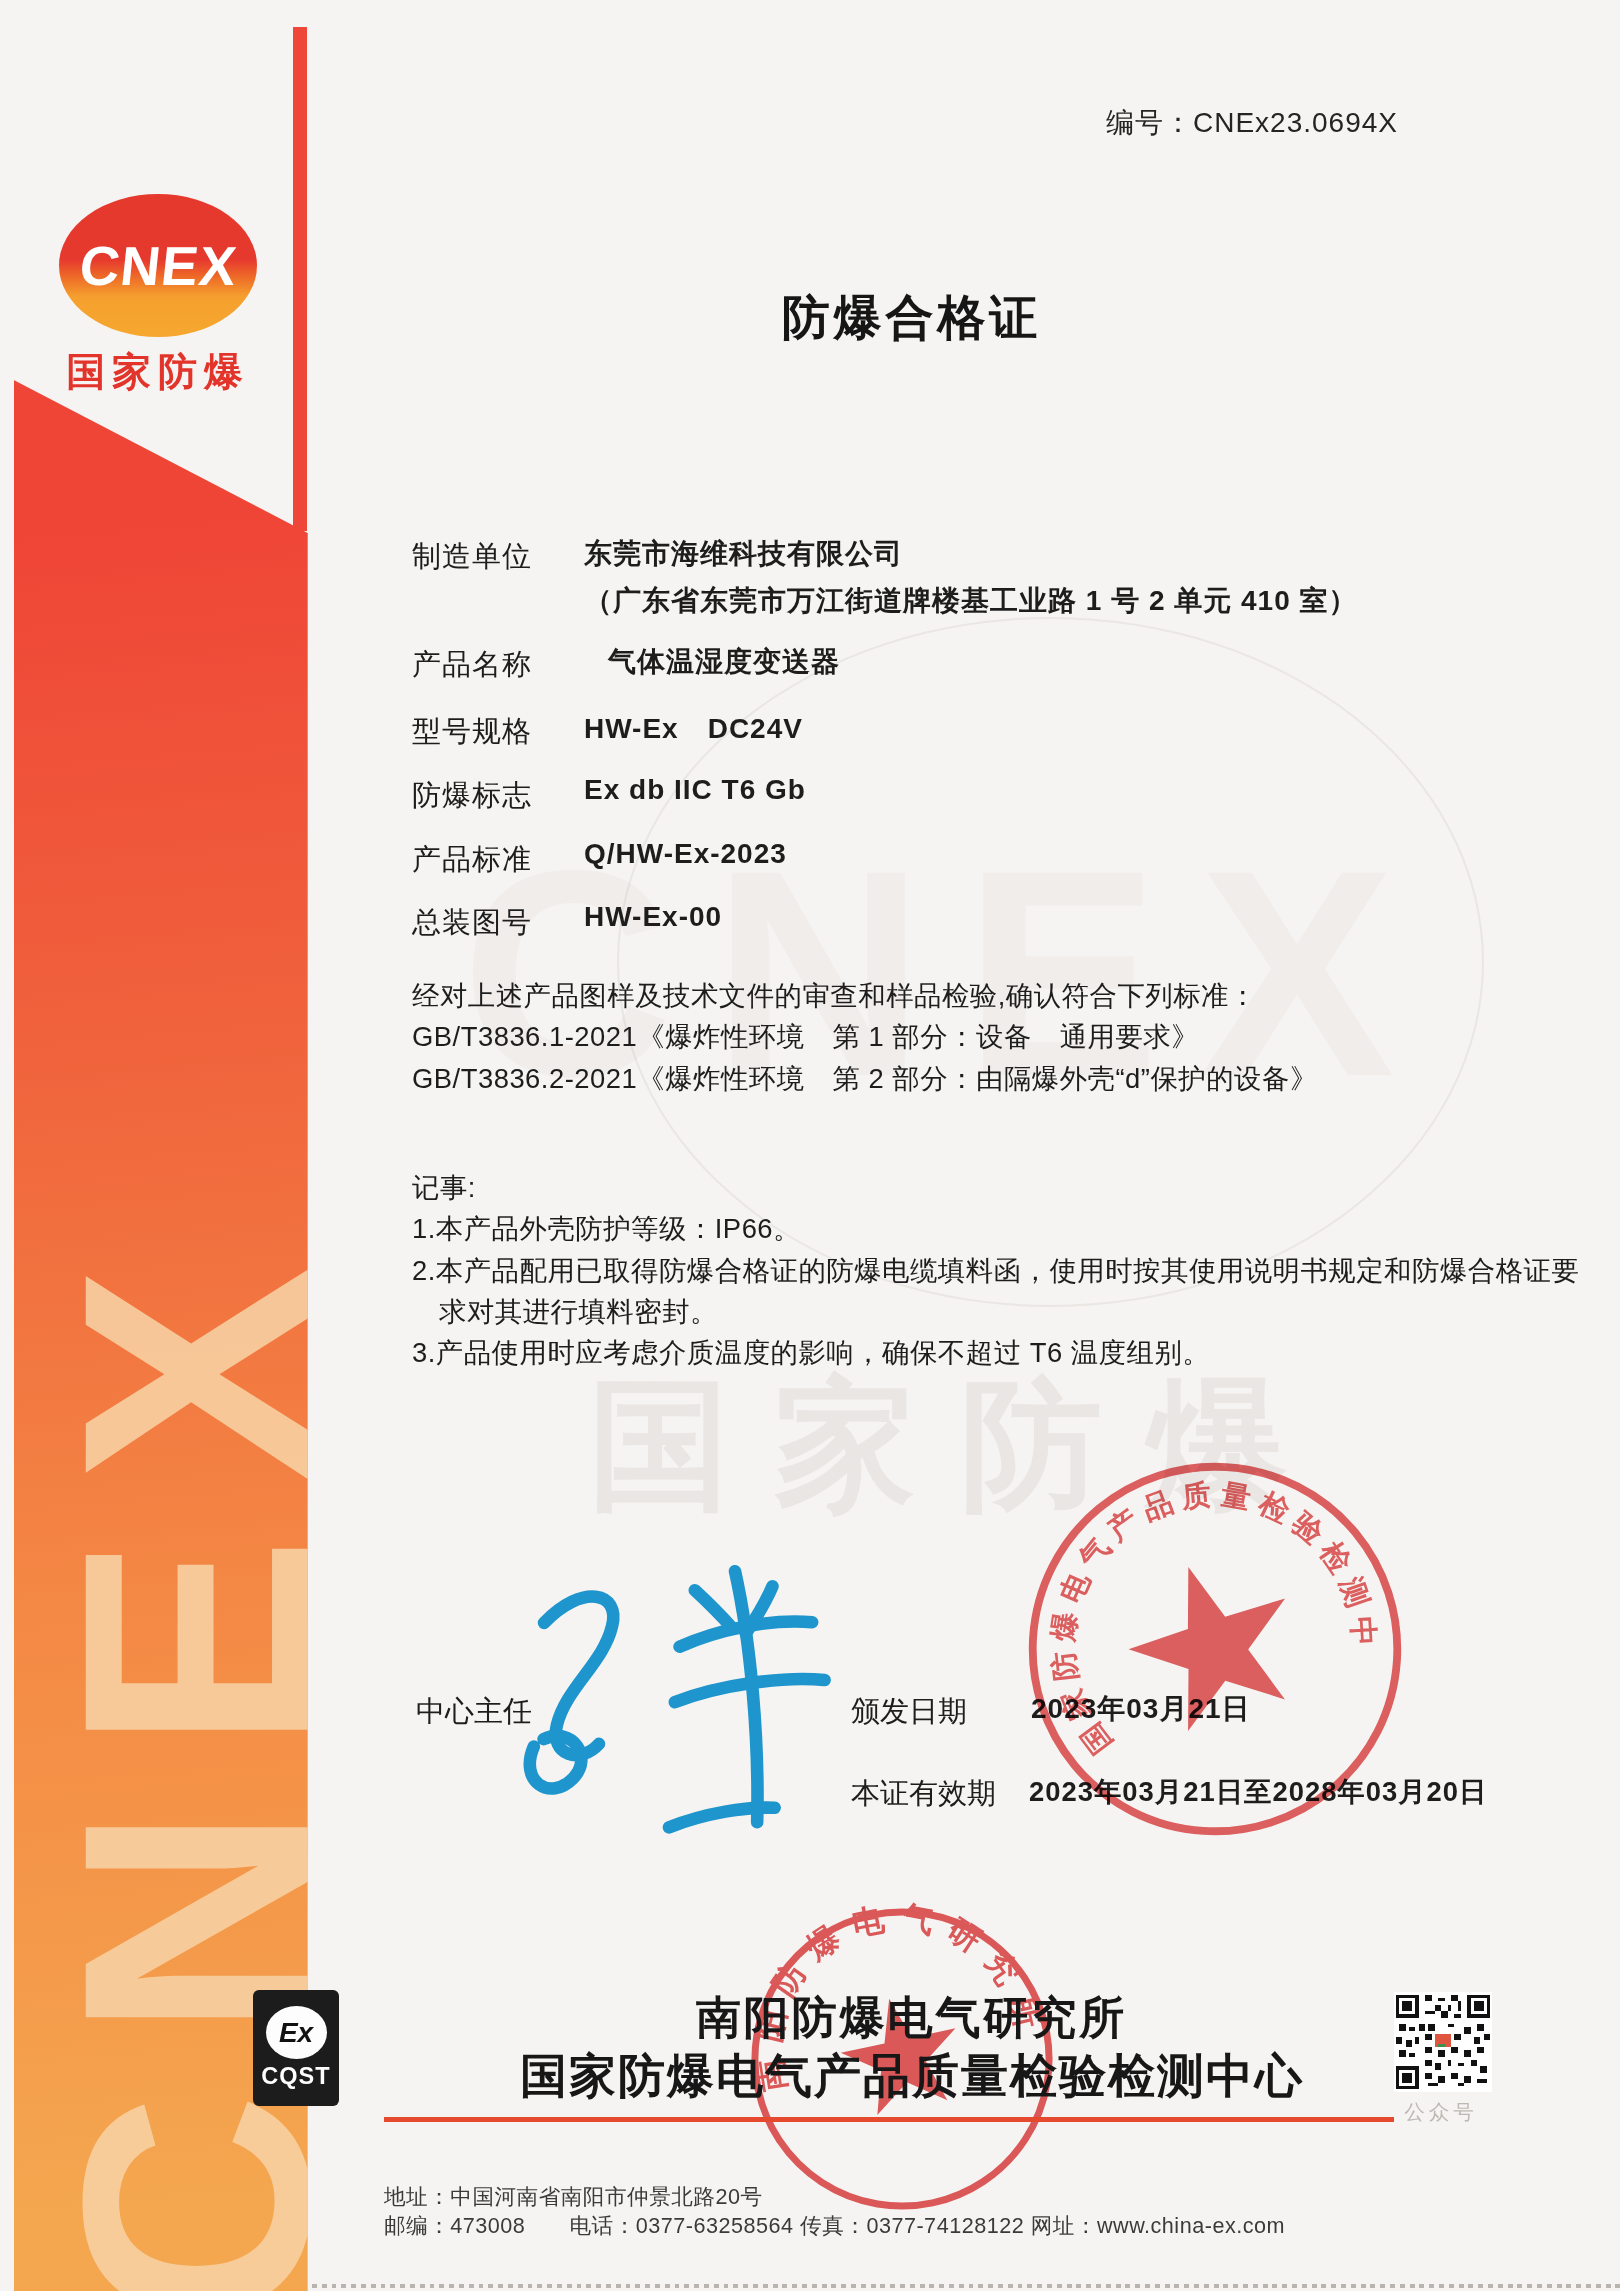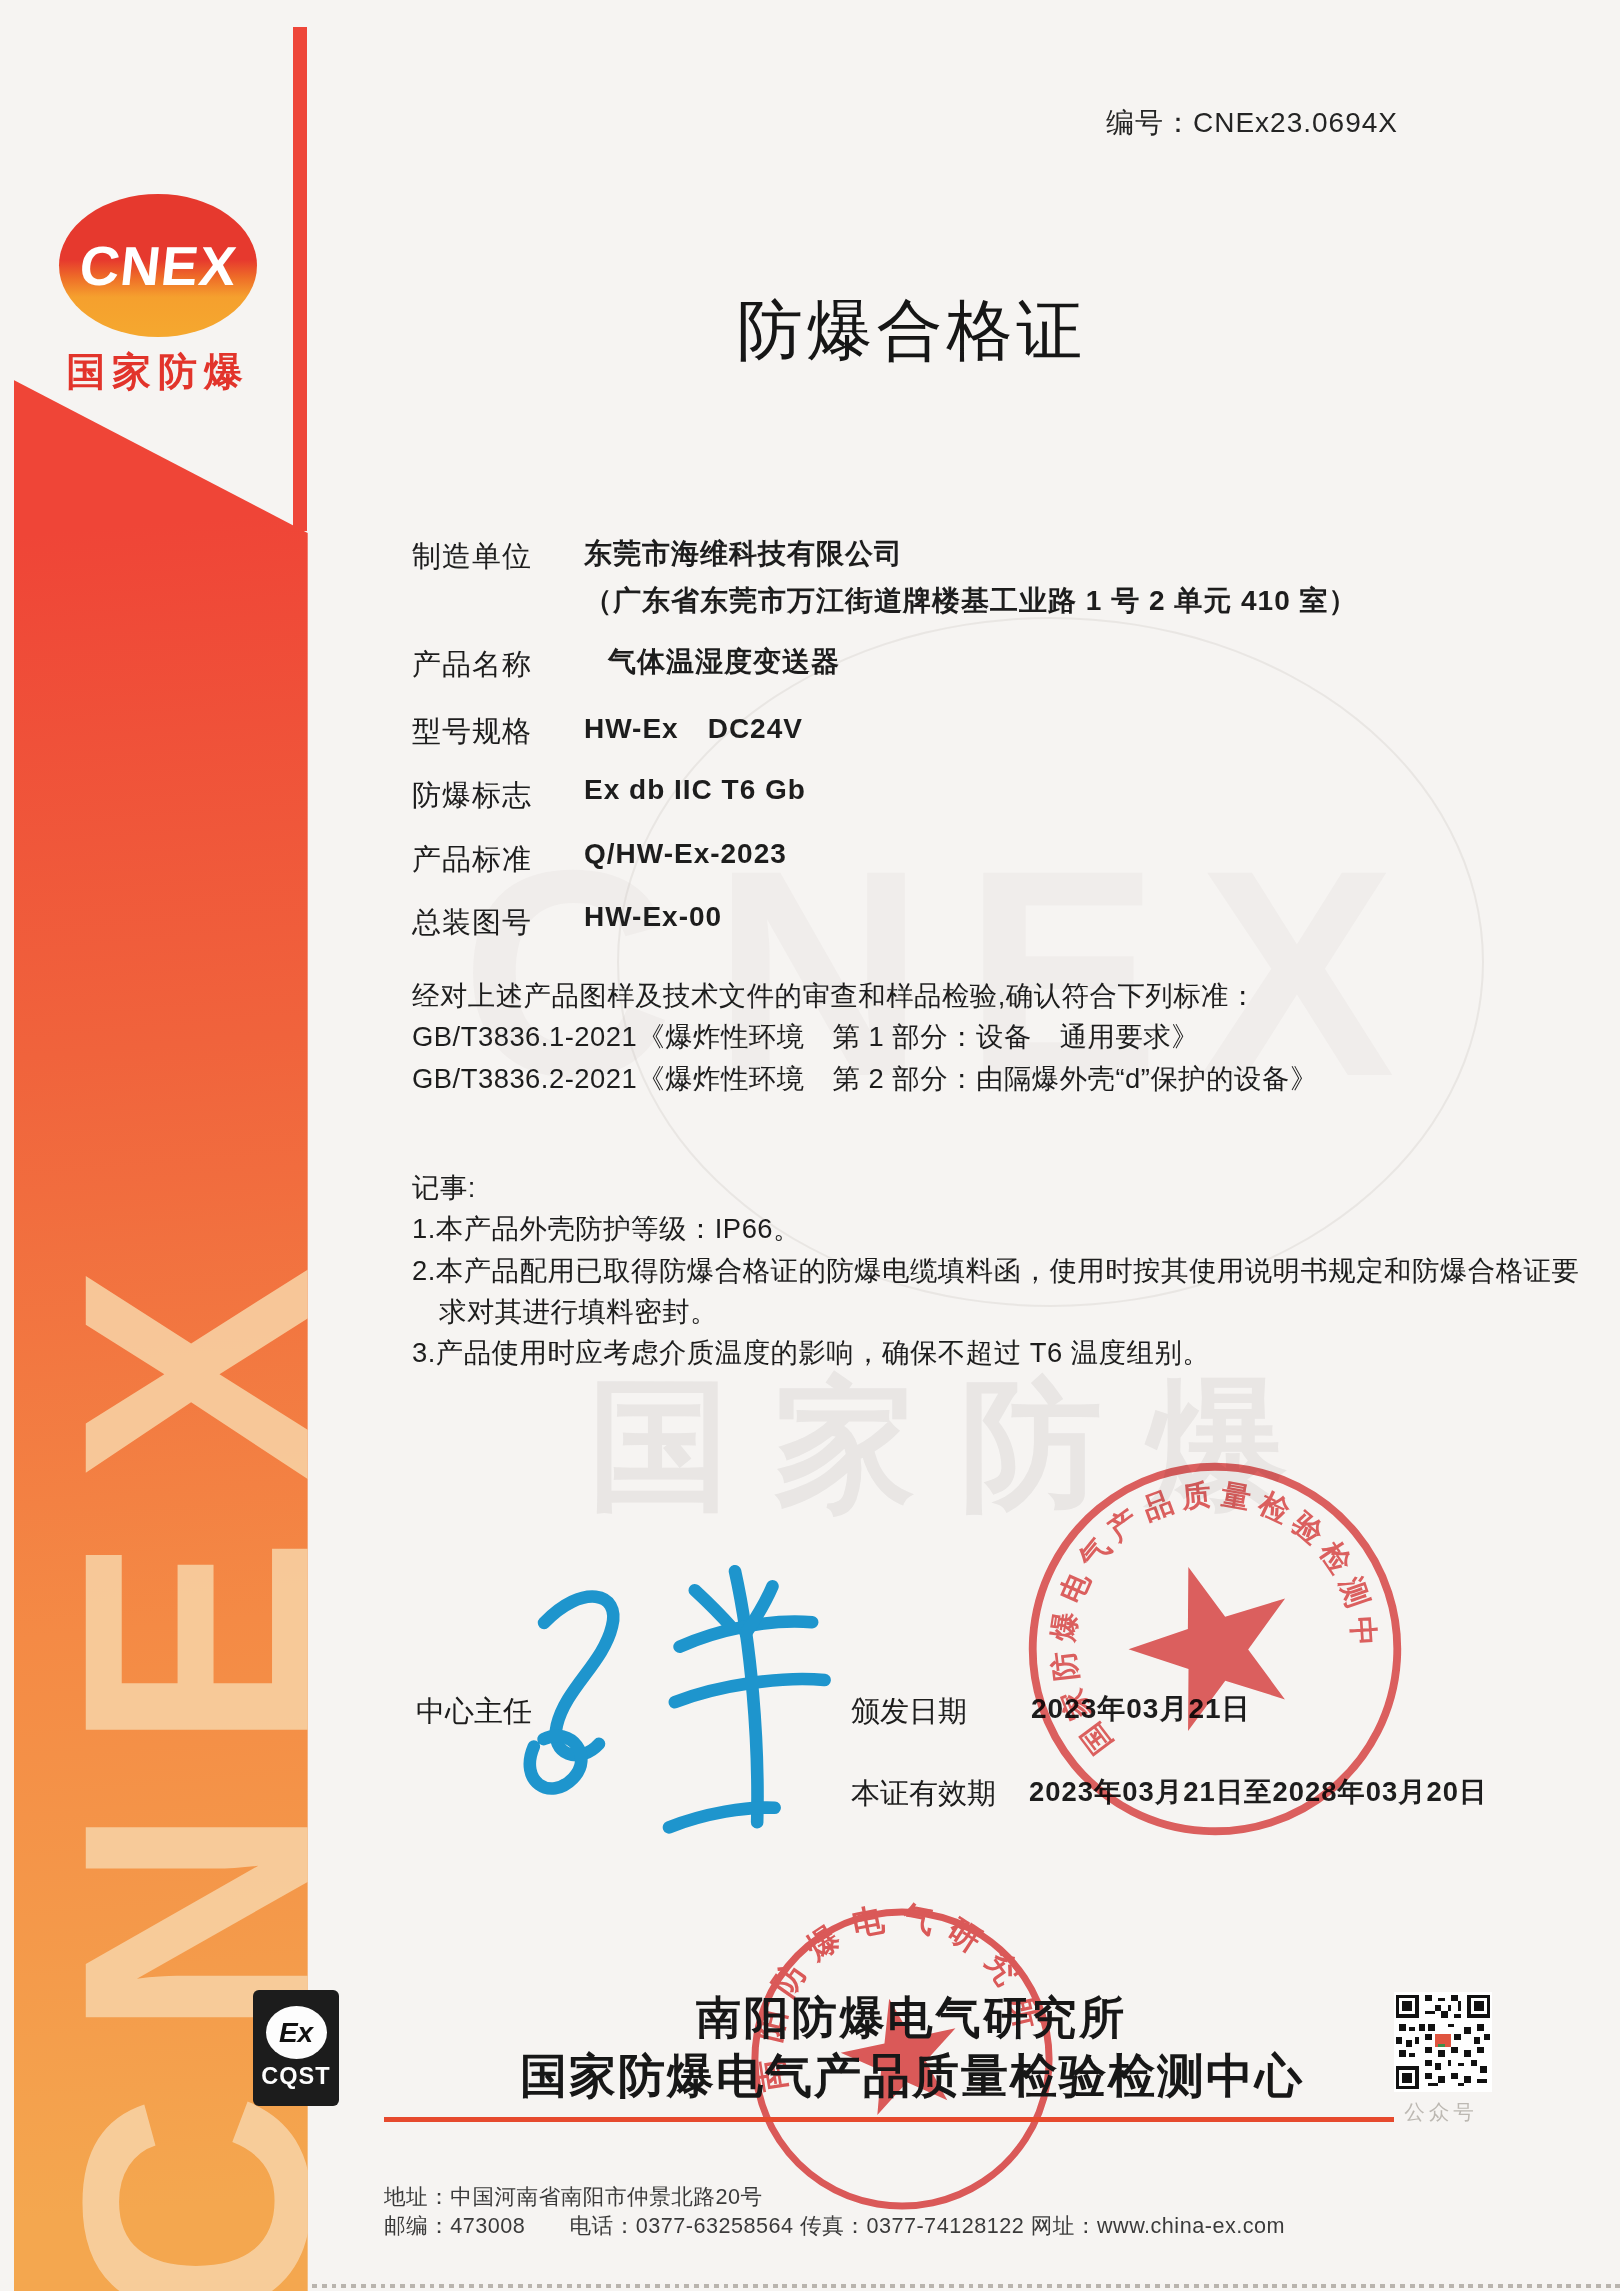--- a/index.html
+++ b/index.html
@@ -47,21 +47,21 @@
     border:2.9px solid rgba(150,140,135,0.13);
   }
   .wm-gray{
     left:588px;top:1351px;font-size:142px;font-weight:bold;letter-spacing:44px;
     color:rgba(120,110,105,0.10);white-space:nowrap;
   }
   
   .cert-no{left:1106px;top:104px;font-size:28px;color:#242424;letter-spacing:1px;}
   .title{
     left:392px;top:286px;width:1039px;text-align:center;
-    font-size:66px;font-weight:normal;letter-spacing:3.9px;color:#161616;
+    font-size:48px;font-weight:bold;letter-spacing:3.9px;color:#161616;
   }
   
   .flabel{font-size:29px;color:#1d1d1d;letter-spacing:1px;}
   .fvalue{font-size:28px;color:#1d1d1d;letter-spacing:1px;font-weight:bold;}
   .body-line{font-size:27.4px;color:#1d1d1d;letter-spacing:0.5px;white-space:nowrap;}
   
   .sig-label{font-size:29px;color:#1d1d1d;}
   .sig-svg{mix-blend-mode:multiply;}
   .seal{mix-blend-mode:multiply;}
   

